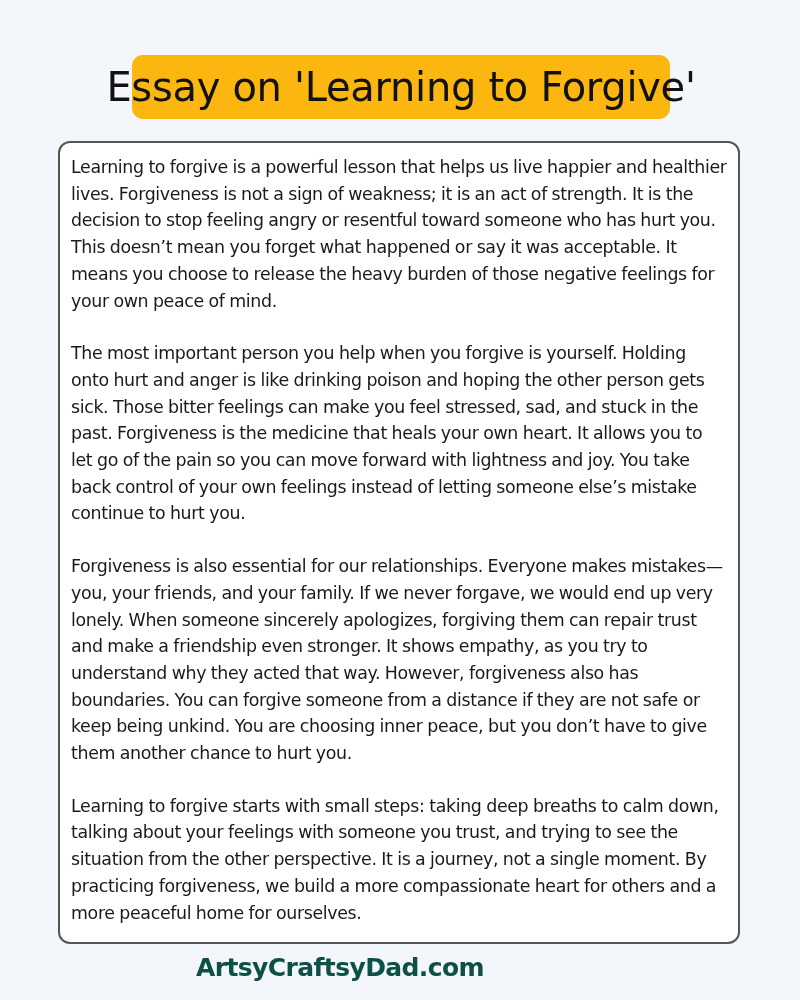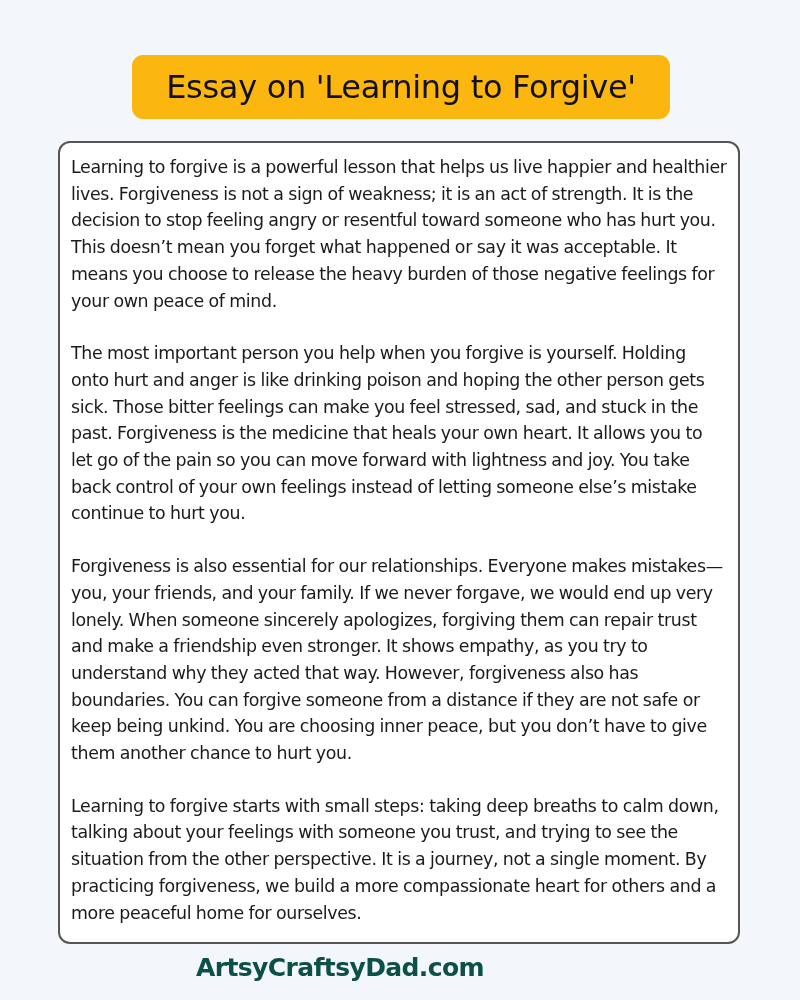--- a/index.html
+++ b/index.html
@@ -21,21 +21,21 @@
       width: 538px;
       height: 64px;
       background: #fbb710;
       border-radius: 11px;
       display: flex;
       align-items: center;
       justify-content: center;
     }
     .title-text {
       font-family: "DejaVu Sans", sans-serif;
-      font-size: 32px;
+      font-size: 40px;
       font-weight: 500;
       color: #111111;
       letter-spacing: -0.3px;
       white-space: nowrap;
     }
     .essay-card {
       position: absolute;
       left: 58px;
       top: 141px;
       width: 682px;

